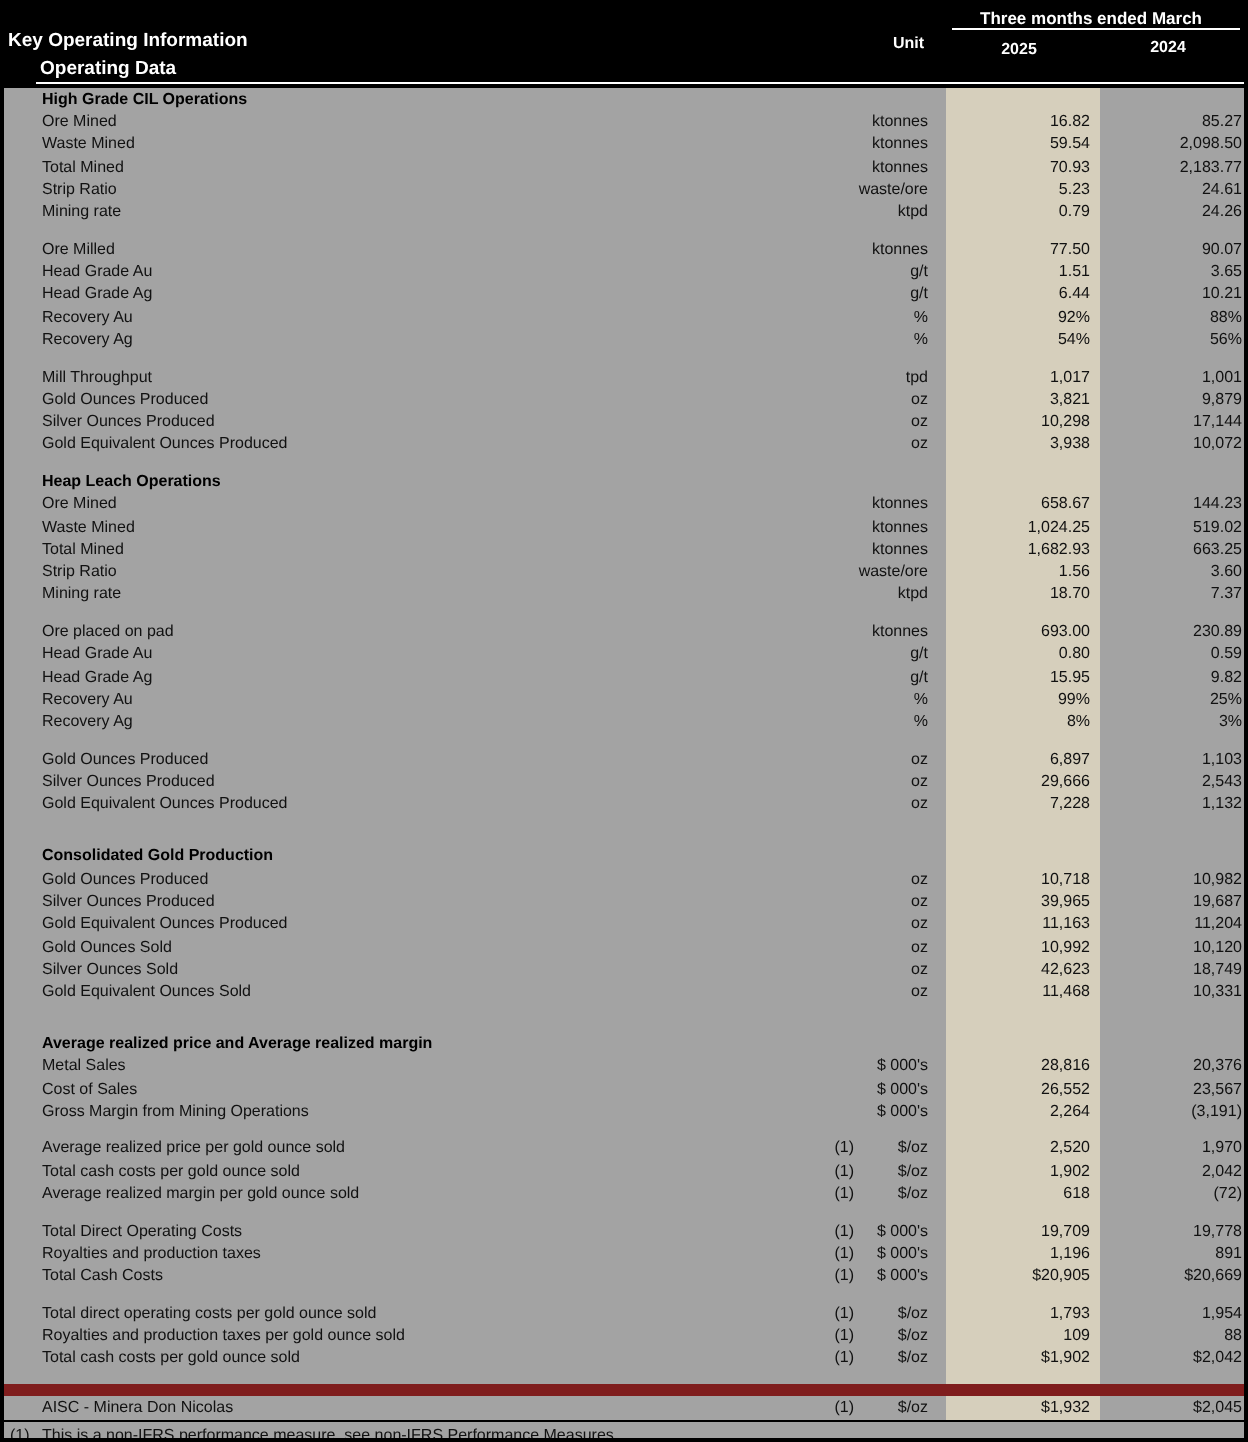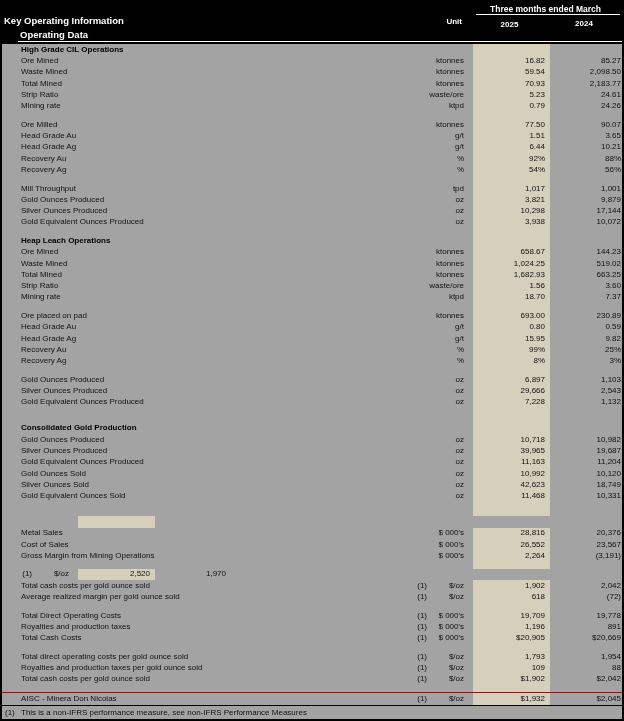--- a/index.html
+++ b/index.html
@@ -21,21 +21,21 @@
   .hdr .y24-h { position:absolute; left:546px; top:17px; width:72px; text-align:center;
                 font-size:8px; font-weight:bold; }
   .hdr .subtitle { position:absolute; left:18px; top:27px; font-size:9.5px; font-weight:bold; white-space:nowrap; }
   .hdr .sub-rule { position:absolute; left:16px; top:39px; right:0; height:1px; background:#fff; }
   
   .rows { position:relative; }
   .row { display:flex; align-items:center; height:11.3px; font-size:8px; color:#111;
          line-height:1; white-space:nowrap; }
   .row.blank { height:7.3px; }
   .row.section .cell-label { font-weight:bold; color:#000; }
-  .row.topline { border-top:1px solid #7f1d1d; }
+  .row.topline { border-top:6px solid #7f1d1d; }
   .cell-label { flex:1; padding-left:19px; overflow:hidden; }
   .cell-fn    { width:30px; text-align:right; }
   .cell-unit  { width:46px; text-align:right; padding-right:0; box-sizing:border-box; }
   .cell-unit .u { display:inline-block; padding-right:9px; }
   .cell-v25   { width:77px; text-align:right; background:var(--tan); padding-right:5px; box-sizing:border-box; align-self:stretch; display:flex; align-items:center; justify-content:flex-end; }
   .cell-v24   { width:72px; text-align:right; padding-right:1px; box-sizing:border-box; }
   
   .footnote { display:flex; align-items:center; height:13px; border-top:1px solid #000;
               font-size:8px; color:#111; white-space:nowrap; }
   .fn-marker { width:19px; padding-left:3px; box-sizing:border-box; }
@@ -367,20 +367,21 @@
         <div class="cell-v24"></div>
       </div>
       <div class="row blank">
         <div class="cell-label"></div>
         <div class="cell-fn"></div>
         <div class="cell-unit"><span class="u"></span></div>
         <div class="cell-v25"></div>
         <div class="cell-v24"></div>
       </div>
       <div class="row section">
+        <div class="cell-label">Average realized price and Average realized margin</div>
         <div class="cell-fn"></div>
         <div class="cell-unit"><span class="u"></span></div>
         <div class="cell-v25"></div>
         <div class="cell-v24"></div>
       </div>
       <div class="row data">
         <div class="cell-label">Metal Sales</div>
         <div class="cell-fn"></div>
         <div class="cell-unit"><span class="u">$ 000's</span></div>
         <div class="cell-v25">28,816</div>
@@ -401,20 +402,21 @@
         <div class="cell-v24">(3,191)</div>
       </div>
       <div class="row blank">
         <div class="cell-label"></div>
         <div class="cell-fn"></div>
         <div class="cell-unit"><span class="u"></span></div>
         <div class="cell-v25"></div>
         <div class="cell-v24"></div>
       </div>
       <div class="row data">
+        <div class="cell-label">Average realized price per gold ounce sold</div>
         <div class="cell-fn">(1)</div>
         <div class="cell-unit"><span class="u">$/oz</span></div>
         <div class="cell-v25">2,520</div>
         <div class="cell-v24">1,970</div>
       </div>
       <div class="row data">
         <div class="cell-label">Total cash costs per gold ounce sold</div>
         <div class="cell-fn">(1)</div>
         <div class="cell-unit"><span class="u">$/oz</span></div>
         <div class="cell-v25">1,902</div>

